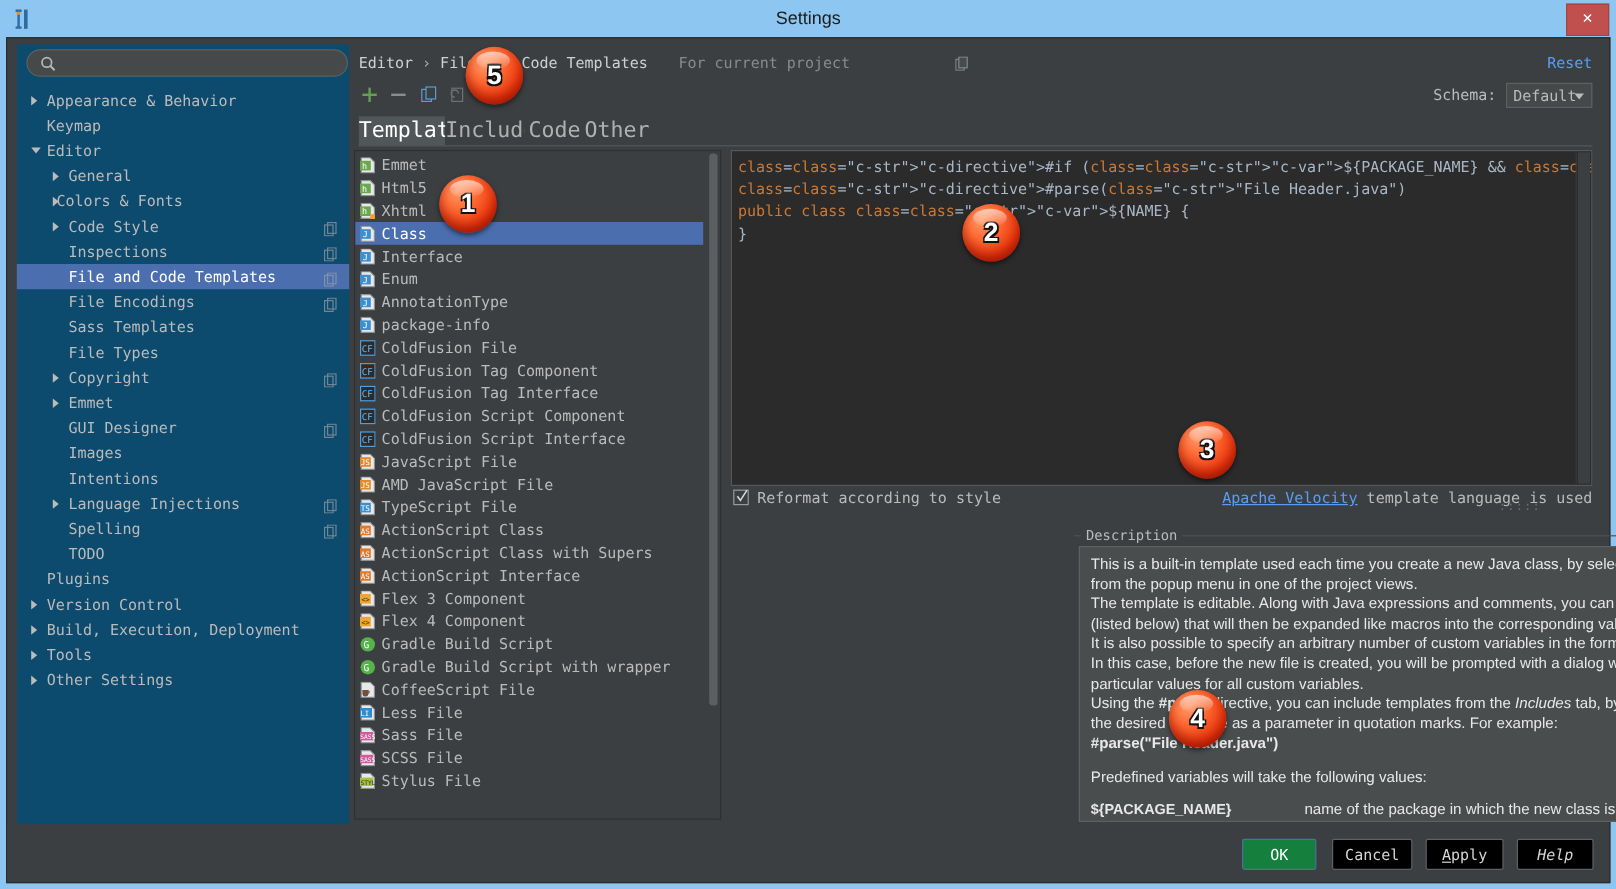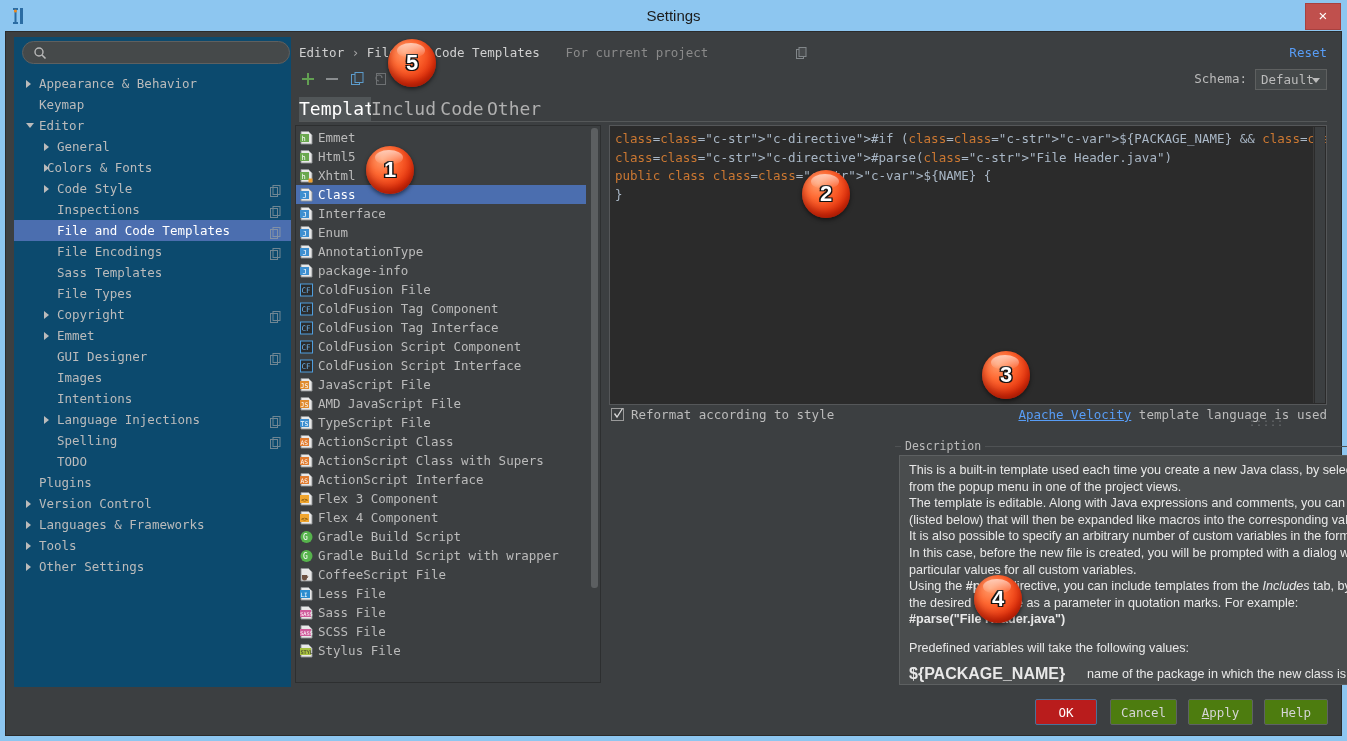--- a/index.html
+++ b/index.html
@@ -177,31 +177,31 @@
   }
   #desc-content{
     position:absolute;left:9px;top:6px;right:16px;
     color:#e8e8e8;font-size:12.6px;line-height:16.6px;
     font-family:"Liberation Sans","DejaVu Sans",sans-serif;
   }
   #desc-content p{margin:0;}
   #desc-content .it{font-style:italic;}
   #desc-content .bd{font-weight:bold;}
   .var-row{display:flex;margin-top:9px;}
-  .var-row .vn{width:178px;font-weight:bold;font-size:16px;}
+  .var-row .vn{width:178px;font-weight:bold;font-size:12px;}
 
   
   #btnbar{position:absolute;left:0;bottom:0;width:1335px;height:48px;background:#3c3f41;}
   .btn{
     position:absolute;top:12px;height:26px;line-height:25px;text-align:center;
-    background:#4d7c0f;border:1px solid #5e6264;color:#d5d5d5;font-size:12.5px;
+    background:#000000;border:1px solid #5e6264;color:#d5d5d5;font-size:12.5px;
     box-sizing:border-box;cursor:pointer;border-radius:2px;
     font-family:"DejaVu Sans Mono",monospace;
   }
-  .btn.default{background:#b91c1c;border:1px solid #4b7198;color:#ffffff;}
+  .btn.default{background:#15803d;border:1px solid #4b7198;color:#ffffff;}
   .btn u{text-decoration:underline;}
 
   
   .badge{
     position:absolute;width:48px;height:48px;border-radius:50%;
     background:radial-gradient(circle at 34% 28%, #ff9b6a 0%, #ff6a33 32%, #e8350d 68%, #b71c00 100%);
     box-shadow:0 2px 4px rgba(0,0,0,.55), inset 0 -5px 9px rgba(120,10,0,.55);
     color:#ffffff;font-size:22px;font-weight:bold;line-height:48px;text-align:center;
     font-family:"Liberation Sans","DejaVu Sans",sans-serif;
     text-shadow:-1.3px -1.3px 0 #111, 1.3px -1.3px 0 #111, -1.3px 1.3px 0 #111, 1.3px 1.3px 0 #111;
@@ -341,21 +341,21 @@
           </div>
           <div class="tree-row">
             <span class="lbl" style="left: 25px;">Plugins</span>
           </div>
           <div class="tree-row">
             <span class="arrow" style="left: 12px;"></span>
             <span class="lbl" style="left: 25px;">Version Control</span>
           </div>
           <div class="tree-row">
             <span class="arrow" style="left: 12px;"></span>
-            <span class="lbl" style="left: 25px;">Languages &amp; Frameworks</span>
+            <span class="lbl" style="left: 25px;">Build, Execution, Deployment</span>
           </div>
           <div class="tree-row">
             <span class="arrow" style="left: 12px;"></span>
             <span class="lbl" style="left: 25px;">Tools</span>
           </div>
           <div class="tree-row">
             <span class="arrow" style="left: 12px;"></span>
             <span class="lbl" style="left: 25px;">Other Settings</span>
           </div>
         </div>
@@ -686,21 +686,21 @@
 
         </div>
       </div>
 
     </div>
 
     <div id="btnbar">
         <div class="btn default" style="left: 1029px; width: 62px;">OK</div>
         <div class="btn" style="left: 1104px; width: 67px;">Cancel</div>
         <div class="btn" style="left: 1182px; width: 65px;"><u>A</u>pply</div>
-        <div class="btn" style="left: 1258px; width: 64px;">Help</div>
+        <div class="btn" style="left: 1258px; width: 64px; font-style: italic;">Help</div>
       </div>
 
   </div>
 
   <div id="badges">
       <div class="badge" style="left: 366px; top: 146px;">1</div>
       <div class="badge" style="left: 802px; top: 170px;">2</div>
       <div class="badge" style="left: 982px; top: 351px;">3</div>
       <div class="badge" style="left: 974px; top: 575px;">4</div>
       <div class="badge" style="left: 388px; top: 39px;">5</div>

